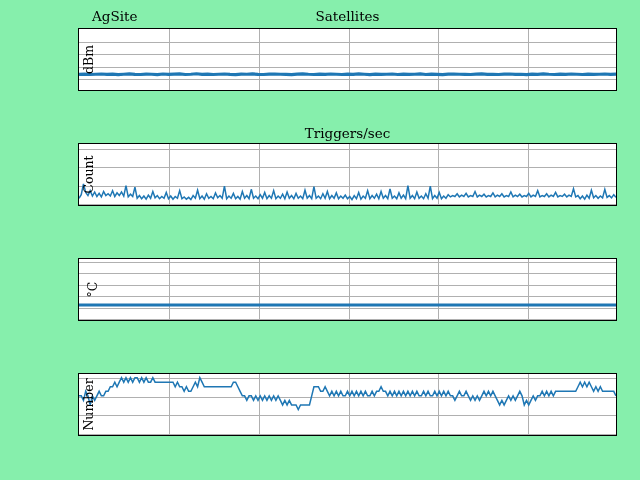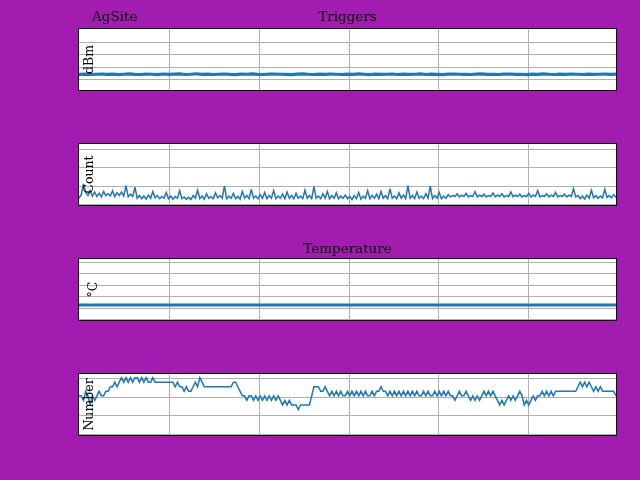--- a/index.html
+++ b/index.html
@@ -4,21 +4,21 @@
 <style>
   html, body {
     margin: 0;
     padding: 0;
     background: #ffffff;
   }
   #figure {
     position: relative;
     width: 640px;
     height: 480px;
-    background: #a21caf;
+    background: #86efac;
     font-family: "DejaVu Serif", serif;
     overflow: hidden;
   }
   
   .header {
     position: absolute;
     top: 7px;
     left: 78px;
     width: 539px;
     height: 18px;
@@ -98,21 +98,21 @@
     text-align: center;
   }
 </style>
 </head>
 <body>
 
 <div id="figure">
 
   <div class="header">
     <span class="hdr-left">AgSite</span>
-    <span class="hdr-center">Triggers</span>
+    <span class="hdr-center">Satellites</span>
   </div>
 
   <div class="panel" id="panel-0" style="top: 0px; height: 480px; pointer-events: none;">
       <div class="axes" style="top: 28px; height: 63px;">
         <div class="grid-line grid-h" style="top: 50.4px;"></div>
         <div class="grid-line grid-h" style="top: 37.8px;"></div>
         <div class="grid-line grid-h" style="top: 25.2px;"></div>
         <div class="grid-line grid-h" style="top: 12.6px;"></div>
         <div class="grid-line grid-v" style="left: 89.8333px;"></div>
         <div class="grid-line grid-v" style="left: 179.667px;"></div>
@@ -130,20 +130,21 @@
         <div class="tick-mark-x" style="left: -0.5px;"></div>
         <div class="tick-mark-x" style="left: 89.3333px;"></div>
         <div class="tick-mark-x" style="left: 179.167px;"></div>
         <div class="tick-mark-x" style="left: 269px;"></div>
         <div class="tick-mark-x" style="left: 358.833px;"></div>
         <div class="tick-mark-x" style="left: 448.667px;"></div>
       </div>
       <div class="ylabel" style="width: 80px; left: -30px; top: 51.5px;">dBm</div>
     </div>
   <div class="panel" id="panel-1" style="top: 0px; height: 480px; pointer-events: none;">
+      <div class="panel-title" style="top: 125px;">Triggers/sec</div>
       <div class="axes" style="top: 143px; height: 63px;">
         <div class="grid-line grid-h" style="top: 60.2206px;"></div>
         <div class="grid-line grid-h" style="top: 41.6912px;"></div>
         <div class="grid-line grid-h" style="top: 23.1618px;"></div>
         <div class="grid-line grid-h" style="top: 4.63235px;"></div>
         <div class="grid-line grid-v" style="left: 89.8333px;"></div>
         <div class="grid-line grid-v" style="left: 179.667px;"></div>
         <div class="grid-line grid-v" style="left: 269.5px;"></div>
         <div class="grid-line grid-v" style="left: 359.333px;"></div>
         <div class="grid-line grid-v" style="left: 449.167px;"></div>
@@ -157,21 +158,20 @@
         <div class="tick-mark-x" style="left: -0.5px;"></div>
         <div class="tick-mark-x" style="left: 89.3333px;"></div>
         <div class="tick-mark-x" style="left: 179.167px;"></div>
         <div class="tick-mark-x" style="left: 269px;"></div>
         <div class="tick-mark-x" style="left: 358.833px;"></div>
         <div class="tick-mark-x" style="left: 448.667px;"></div>
       </div>
       <div class="ylabel" style="width: 80px; left: -30px; top: 166.5px;">Count</div>
     </div>
   <div class="panel" id="panel-2" style="top: 0px; height: 480px; pointer-events: none;">
-      <div class="panel-title" style="top: 240px;">Temperature</div>
       <div class="axes" style="top: 258px; height: 63px;">
         <div class="grid-line grid-h" style="top: 60.1364px;"></div>
         <div class="grid-line grid-h" style="top: 48.6818px;"></div>
         <div class="grid-line grid-h" style="top: 37.2273px;"></div>
         <div class="grid-line grid-h" style="top: 25.7727px;"></div>
         <div class="grid-line grid-h" style="top: 14.3182px;"></div>
         <div class="grid-line grid-h" style="top: 2.86364px;"></div>
         <div class="grid-line grid-v" style="left: 89.8333px;"></div>
         <div class="grid-line grid-v" style="left: 179.667px;"></div>
         <div class="grid-line grid-v" style="left: 269.5px;"></div>

